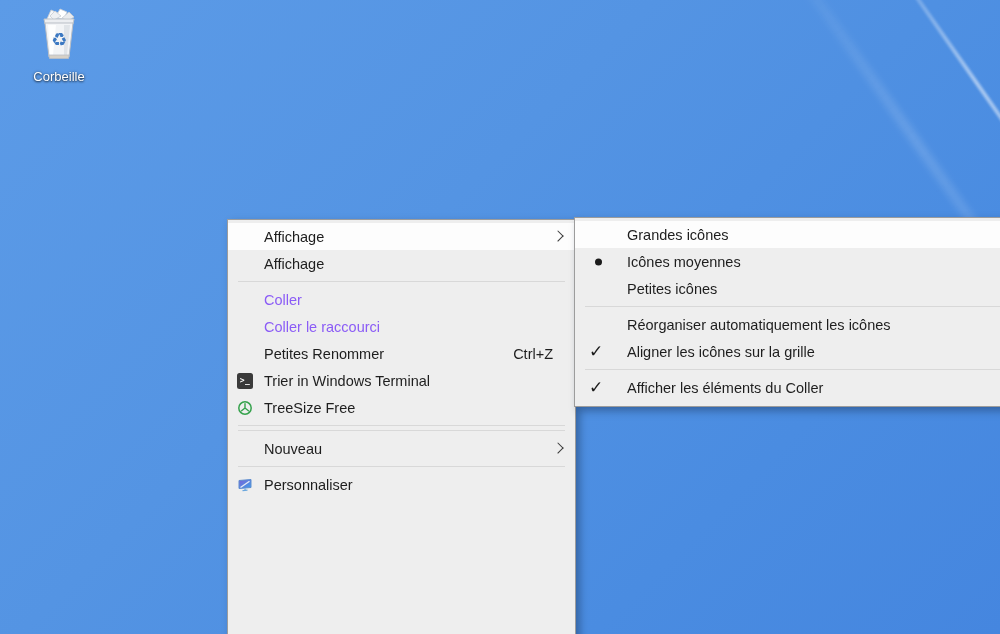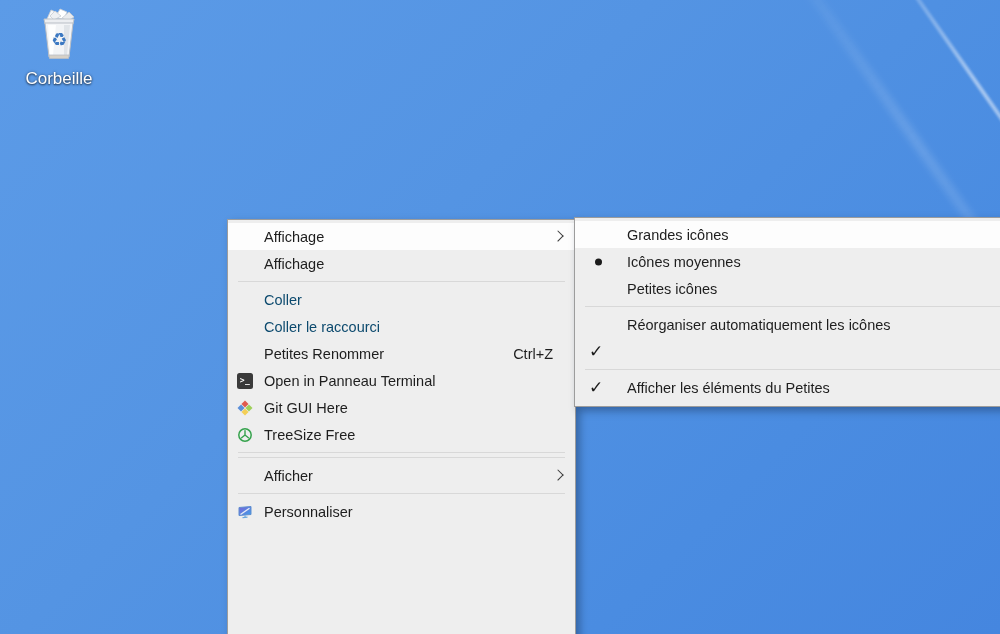--- a/index.html
+++ b/index.html
@@ -7,31 +7,31 @@
   .desktop{position:relative;width:1000px;height:634px;overflow:hidden;
     background:linear-gradient(135deg,#5c9be7 0%,#5494e3 40%,#4a8ce1 75%,#4586df 100%);}
   .streak{position:absolute;transform-origin:0 0;pointer-events:none;}
   .streak.s1{left:872px;top:-70px;width:620px;height:4px;transform:rotate(55deg);
     background:linear-gradient(90deg,rgba(255,255,255,0),rgba(255,255,255,.5) 30%,rgba(255,255,255,.15));filter:blur(1px);}
   .streak.s2{left:760px;top:-90px;width:700px;height:10px;transform:rotate(55deg);
     background:linear-gradient(90deg,rgba(255,255,255,0),rgba(255,255,255,.14) 40%,rgba(255,255,255,0));filter:blur(3px);}
 
   
   .desk-icon{position:absolute;left:14px;top:6px;width:90px;text-align:center;cursor:default;}
-  .desk-icon .lbl{margin-top:1px;font-size:17px;color:#fff;text-shadow:0 1px 2px rgba(0,0,0,.65),0 0 3px rgba(0,0,0,.4);}
+  .desk-icon .lbl{margin-top:1px;font-size:13px;color:#fff;text-shadow:0 1px 2px rgba(0,0,0,.65),0 0 3px rgba(0,0,0,.4);}
 
   
   .menu{position:absolute;background:#eeeeee;border:1px solid #9c9c9c;box-sizing:border-box;
     padding:3px 0;box-shadow:4px 4px 8px rgba(20,40,70,.40);font-size:14.5px;color:#1e1e1e;margin-top:32px;}
   .main-menu{left:227px;top:187px;width:349px;height:425px;z-index:2;}
   .sub-menu{left:574px;top:185px;width:468px;height:190px;z-index:3;}
   .mi{position:relative;height:27px;display:flex;align-items:center;padding:0 10px 0 36px;white-space:nowrap;}
   .sub-menu .mi{padding-left:52px;}
   .mi.hl{background:#fdfdfd;}
-  .mi.disabled{color:#0c4a6e;}
+  .mi.disabled{color:#8b5cf6;}
   .sep{height:1px;background:#d8d8d8;margin:4px 10px;}
   .chev{position:absolute;right:13px;top:50%;width:7px;height:7px;
     border-top:1.5px solid #3a3a3a;border-right:1.5px solid #3a3a3a;
     transform:translateY(-62%) rotate(45deg);}
   .shortcut{position:absolute;right:22px;}
   .ic{position:absolute;left:9px;top:50%;transform:translateY(-50%);width:16px;height:16px;}
   .ic svg{display:block;width:16px;height:16px;}
   .term{background:#3a3a3a;border-radius:2.5px;box-sizing:border-box;}
   .term::after{content:">_";display:block;color:#fff;font:bold 8px "DejaVu Sans Mono",monospace;
     line-height:15px;text-align:center;letter-spacing:0.5px;}
@@ -81,48 +81,35 @@
     </div>
     <div class="mi disabled">
       <span>Coller le raccourci</span>
     </div>
     <div class="mi">
       <span>Petites Renommer</span>
       <span class="shortcut">Ctrl+Z</span>
     </div>
     <div class="mi">
       <span class="ic term"></span>
-      <span>Open in Panneau Terminal</span>
-    </div>
-    <div class="mi">
-      <span class="ic">
-        <svg viewBox="0 0 16 16">
-            <g transform="rotate(45 8 8)">
-          <rect x="2.7" y="2.7" width="5" height="5" fill="#e05a4e"></rect>
-          <rect x="8.3" y="2.7" width="5" height="5" fill="#9fd05a"></rect>
-          <rect x="2.7" y="8.3" width="5" height="5" fill="#5b8fd9"></rect>
-          <rect x="8.3" y="8.3" width="5" height="5" fill="#f3cf56"></rect>
-        </g>
-          </svg>
-      </span>
-      <span>Git GUI Here</span>
+      <span>Trier in Windows Terminal</span>
     </div>
     <div class="mi">
       <span class="ic">
         <svg viewBox="0 0 16 16">
           <circle cx="8" cy="8" r="6.2" fill="none" stroke="#35a24c" stroke-width="1.5"></circle>
           <path d="M8 8 V3.6 M8 8 L4.6 10.7 M8 8 L11.4 10.7" stroke="#35a24c" stroke-width="1.4" fill="none" stroke-linecap="round"></path>
         </svg>
       </span>
       <span>TreeSize Free</span>
     </div>
     <div class="sep"></div>
     <div class="sep"></div>
     <div class="mi">
-      <span>Afficher</span>
+      <span>Nouveau</span>
       <span class="chev"></span>
     </div>
     <div class="sep"></div>
     <div class="mi">
       <span class="ic">
         <svg viewBox="0 0 16 16">
           <defs>
               <linearGradient id="pg1" x1="0" y1="0" x2="1" y2="1">
             <stop offset="0" stop-color="#7a63d8"></stop>
                 <stop offset="1" stop-color="#3f9fe8"></stop>
@@ -147,20 +134,21 @@
     </div>
     <div class="mi">
       <span>Petites icônes</span>
     </div>
     <div class="sep"></div>
     <div class="mi">
       <span>Réorganiser automatiquement les icônes</span>
     </div>
     <div class="mi">
       <span class="check">✓</span>
+      <span>Aligner les icônes sur la grille</span>
     </div>
     <div class="sep"></div>
     <div class="mi">
       <span class="check">✓</span>
-      <span>Afficher les éléments du Petites</span>
+      <span>Afficher les éléments du Coller</span>
     </div>
   </div>
 </div>
 
 </body></html>

